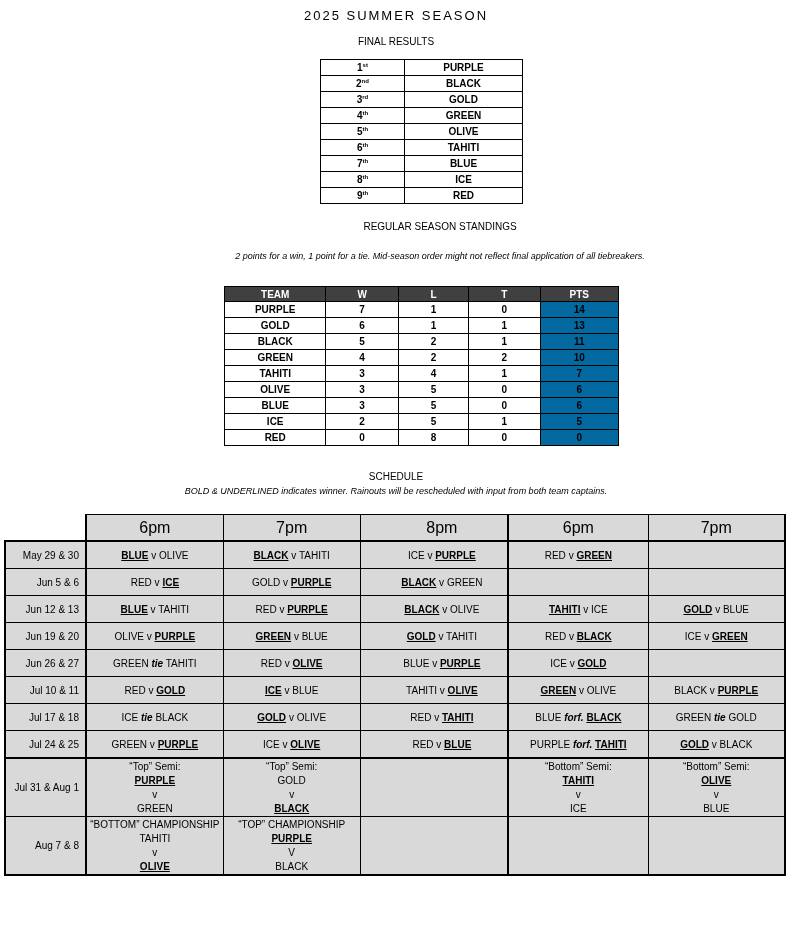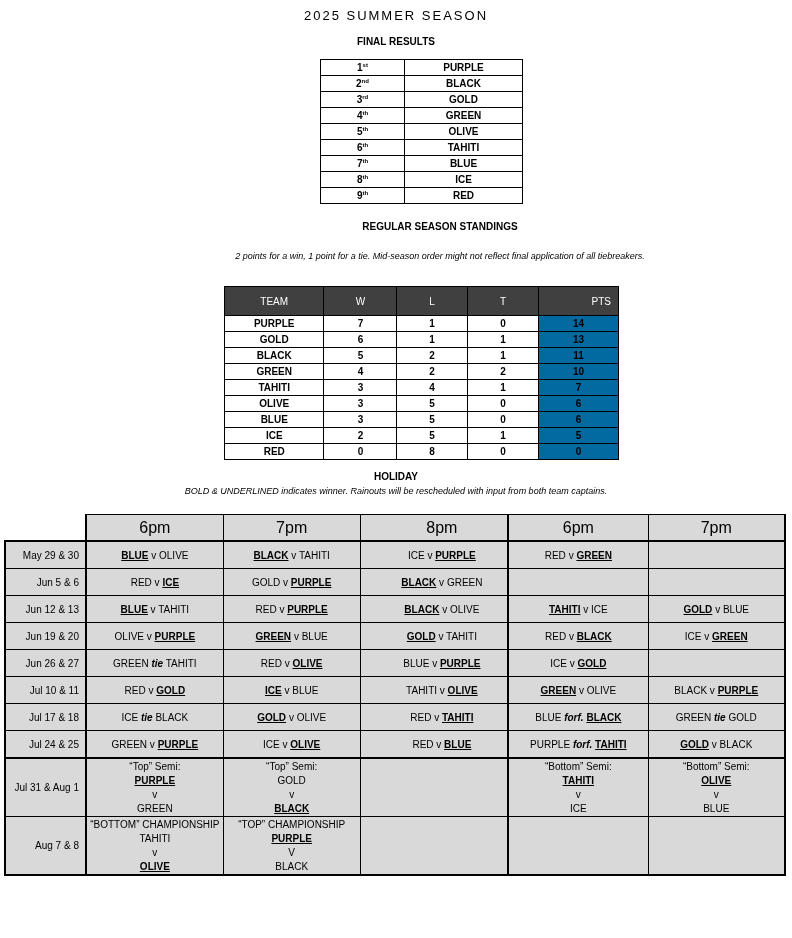--- a/index.html
+++ b/index.html
@@ -6,51 +6,51 @@
   body {
     width: 792px; height: 938px; position: relative; overflow: hidden;
     font-family: "Liberation Sans", sans-serif; color: #000;
   }
   .title {
     position: absolute; left: 0; width: 792px; top: 8px;
     text-align: center; font-weight: normal; font-size: 13px; letter-spacing: 2px;
   }
   .subtitle {
     position: absolute; left: 0; width: 792px; text-align: center;
-    font-weight: bold; font-size: 10px;
+    font-weight: normal; font-size: 10px;
   }
   .note {
     position: absolute; left: 0; width: 792px; text-align: center;
     font-style: italic; font-size: 9px;
   }
   table { border-collapse: collapse; position: absolute; }
   
   #final { left: 320px; top: 59px; width: 203px; }
   #final td {
     border: 1px solid #000; height: 15px; padding: 0; text-align: center;
     font-size: 10px; font-weight: bold; line-height: 14px;
   }
   #final td.place { width: 83px; }
   #final sup { font-size: 6px; vertical-align: 4px; line-height: 0; }
   
   #standings { left: 224px; top: 286px; width: 395px; }
   #standings th {
-    background: #404040; color: #fff; font-size: 10px; font-weight: normal;
-    border: 1px solid #000; height: 14px; padding: 7px;
+    background: #404040; color: #fff; font-size: 10px; font-weight: bold;
+    border: 1px solid #000; height: 14px; padding: 0;
   }
   #standings td {
     border: 1px solid #000; height: 15px; padding: 0; text-align: center;
     font-size: 10px; font-weight: bold; line-height: 14px;
   }
   #standings td.pts { background: #0369a1; }
   #standings .c-team { width: 101px; }
   #standings .c-w { width: 72px; }
   #standings .c-l { width: 70px; }
   #standings .c-t { width: 71px; }
-  #standings .c-p { width: 78px; text-align: right; }
+  #standings .c-p { width: 78px; }
   
   #schedule { left: 4px; top: 514px; width: 782px; }
   #schedule td, #schedule th {
     background: #d9d9d9; border: 1px solid #000; padding: 0;
     text-align: center; font-size: 10px; font-weight: normal;
   }
   #schedule .blank { background: #fff; border: none; }
   #schedule .day { font-weight: bold; font-size: 12px; height: 24px; border-top: 2px solid #000; border-left: 2px solid #000; border-right: 2px solid #000;}
   #schedule .time { font-weight: normal; font-size: 16px; height: 25px; text-align: center; }
   #schedule .date { text-align: right; padding-right: 6px; width: 75px; border-left: 2px solid #000; border-right: 2px solid #000; }
@@ -188,21 +188,21 @@
       <tr>
         <td>RED</td>
         <td>0</td>
         <td>8</td>
         <td>0</td>
         <td class="pts">0</td>
       </tr>
     </tbody>
 </table>
 
-<div class="subtitle" style="top:471px;">HOLIDAY</div>
+<div class="subtitle" style="top:471px;">SCHEDULE</div>
 <div class="note" style="top:486px;">BOLD &amp; UNDERLINED indicates winner. Rainouts will be rescheduled with input from both team captains.</div>
 
 <table id="schedule">
   <thead>
     <tr>
       <th class="blank"></th>
       <th class="time c6" style="border-left:2px solid #000;">6pm</th>
       <th class="time c7">7pm</th>
       <th class="time c8 thu-end">8pm</th>
       <th class="time f6">6pm</th>

